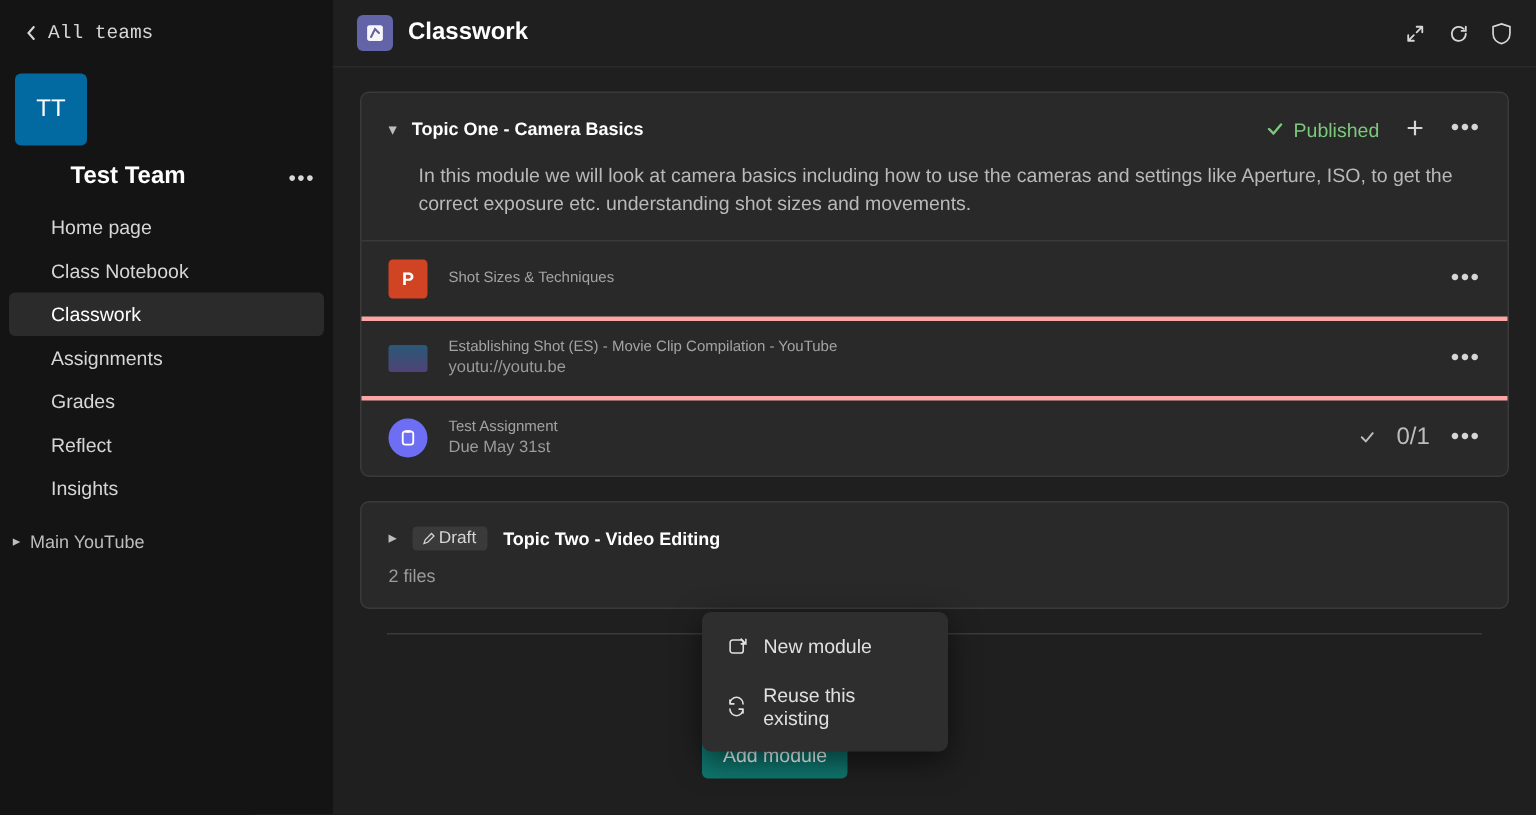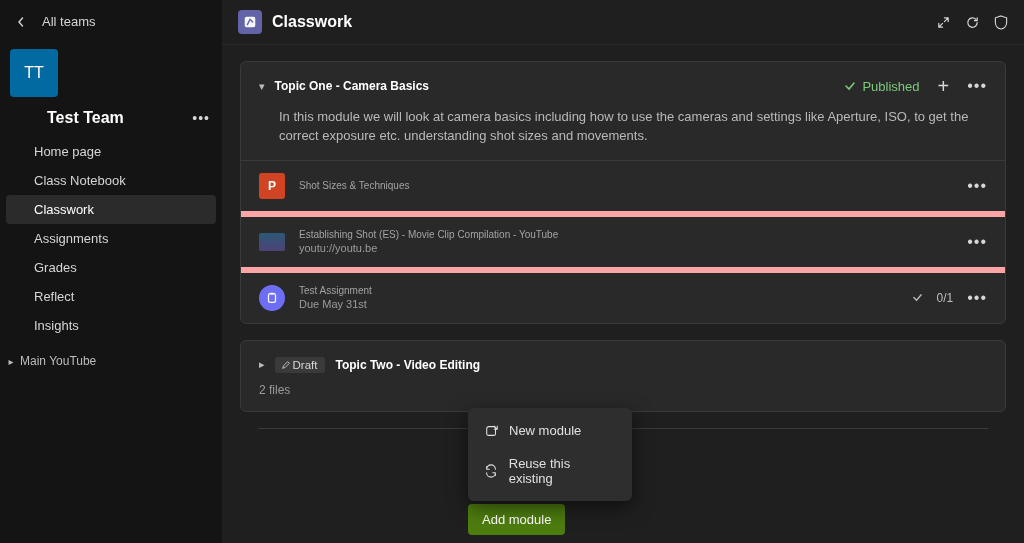--- a/index.html
+++ b/index.html
@@ -1,21 +1,21 @@
 <!DOCTYPE html>
 <html><head>
 <meta charset="utf-8">
 <style>
   * { box-sizing: border-box; margin: 0; padding: 0; }
   html, body { width: 1024px; height: 543px; background: #1f1f1f; color: #d6d6d6; font-family: "Segoe UI", Arial, sans-serif; font-size: 13px; overflow: hidden; }
   .app { display: flex; width: 100%; height: 100%; }
 
   
   .sidebar { width: 222px; background: #141414; display: flex; flex-direction: column; padding-top: 4px; }
-  .all-teams { display: flex; align-items: center; gap: 16px; padding: 10px 16px 14px 16px; color: #d6d6d6; font-size: 13px; cursor: pointer; }
+  .all-teams { display: flex; align-items: center; gap: 6px; padding: 10px 16px 14px 16px; color: #d6d6d6; font-size: 13px; cursor: pointer; font-family: Liberation Mono, monospace; }
   .avatar-tile { margin: 6px 0 12px 10px; width: 48px; height: 48px; background: #0369a1; color: #fff; display: flex; align-items: center; justify-content: center; border-radius: 4px; font-size: 16px; font-weight: 400; }
   .team-row { display: flex; align-items: center; justify-content: space-between; padding: 0 12px 10px 10px; }
   .team-name { font-weight: 600; font-size: 16px; color: #fff; margin-left: 37px; }
   .dots { letter-spacing: 1px; color: #d6d6d6; cursor: pointer; font-size: 14px; }
 
   .nav-list { list-style: none; }
   .nav-item { padding: 7px 10px 7px 28px; color: #d6d6d6; cursor: pointer; border-radius: 4px; margin: 0 6px; font-size: 13px; }
   .nav-item.active { background: #2b2b2b; color: #fff; }
 
   .channels-row { display: flex; align-items: center; gap: 4px; padding: 14px 10px 8px 6px; color: #bdbdbd; font-size: 12px; cursor: pointer; }
@@ -37,44 +37,44 @@
   .module-header { display: flex; align-items: center; padding: 14px 18px 8px 18px; gap: 10px; }
   .module-caret { color: #bdbdbd; font-size: 11px; cursor: pointer; }
   .module-title { font-weight: 600; font-size: 12px; color: #fff; flex: 1; }
   .status-published { color: #7cc97c; display: flex; align-items: center; gap: 6px; font-size: 13px; }
   .plus { color: #d6d6d6; font-size: 20px; cursor: pointer; margin: 0 8px; line-height: 1; }
   .kebab { color: #d6d6d6; cursor: pointer; font-size: 16px; letter-spacing: 1px; }
 
   .module-desc { padding: 4px 18px 14px 38px; color: #b9b9b9; font-size: 13px; line-height: 1.45; }
 
   .module-items { border-top: 1px solid #3a3a3a; }
-  .item-row { display: flex; align-items: center; padding: 12px 18px; gap: 14px; border-top: 6px solid #fca5a5; }
+  .item-row { display: flex; align-items: center; padding: 12px 18px; gap: 14px; border-top: 3px solid #fca5a5; }
   .item-row:first-child { border-top: none; }
   .item-icon { width: 26px; height: 26px; display: flex; align-items: center; justify-content: center; border-radius: 3px; flex-shrink: 0; }
   .ppt-icon { background: #d14423; color: #fff; font-weight: bold; font-size: 12px; }
   .yt-thumb { width: 28px; height: 18px; background: linear-gradient(180deg,#2b5876 0%, #4e4376 100%); border-radius: 2px; position: relative; }
   .assign-icon { background: #6e6ef5; border-radius: 50%; color: #fff; }
   .item-body { flex: 1; }
   .item-title { color: #a3a3a3; font-size: 10px; }
   .item-sub { color: #9b9b9b; font-size: 11px; margin-top: 2px; }
-  .item-meta { display: flex; align-items: center; gap: 14px; color: #bdbdbd; font-size: 12px; }
+  .item-meta { display: flex; align-items: center; gap: 14px; color: #bdbdbd; font-size: 16px; }
   .check-small { color: #bdbdbd; }
 
   
   .module-header-two { display: flex; align-items: center; padding: 16px 18px 6px 18px; gap: 10px; }
   .draft-pill { background: #3a3a3a; border-radius: 3px; padding: 2px 8px 2px 6px; display: inline-flex; align-items: center; gap: 2px; font-size: 11.5px; color: #d6d6d6; }
   .module-sub { padding: 4px 18px 14px 18px; color: #9b9b9b; font-size: 12px; }
 
   
   .popup { position: absolute; left: 246px; bottom: 42px; width: 164px; background: #2e2e2e; border-radius: 6px; box-shadow: 0 6px 20px rgba(0,0,0,.55); padding: 6px 0; z-index: 20; }
   .popup-item { display: flex; align-items: center; gap: 10px; padding: 9px 16px; color: #e0e0e0; font-size: 13px; cursor: pointer; }
   .popup-ico { width: 15px; display: flex; align-items: center; justify-content: center; color: #e0e0e0; }
 
   
-  .add-module-btn { position: absolute; left: 246px; bottom: 8px; background: #4d7c0f; color: #fff; padding: 8px 14px; border-radius: 4px; font-size: 13px; cursor: pointer; }
+  .add-module-btn { position: absolute; left: 246px; bottom: 24px; background: #0f766e; color: #fff; padding: 8px 14px; border-radius: 4px; font-size: 13px; cursor: pointer; }
 
   
   svg { display: block; }
 
   
   .divider-fade { height: 1px; background: #3a3a3a; margin: 0 18px 60px 18px; }
 </style>
 </head>
 <body>
 

